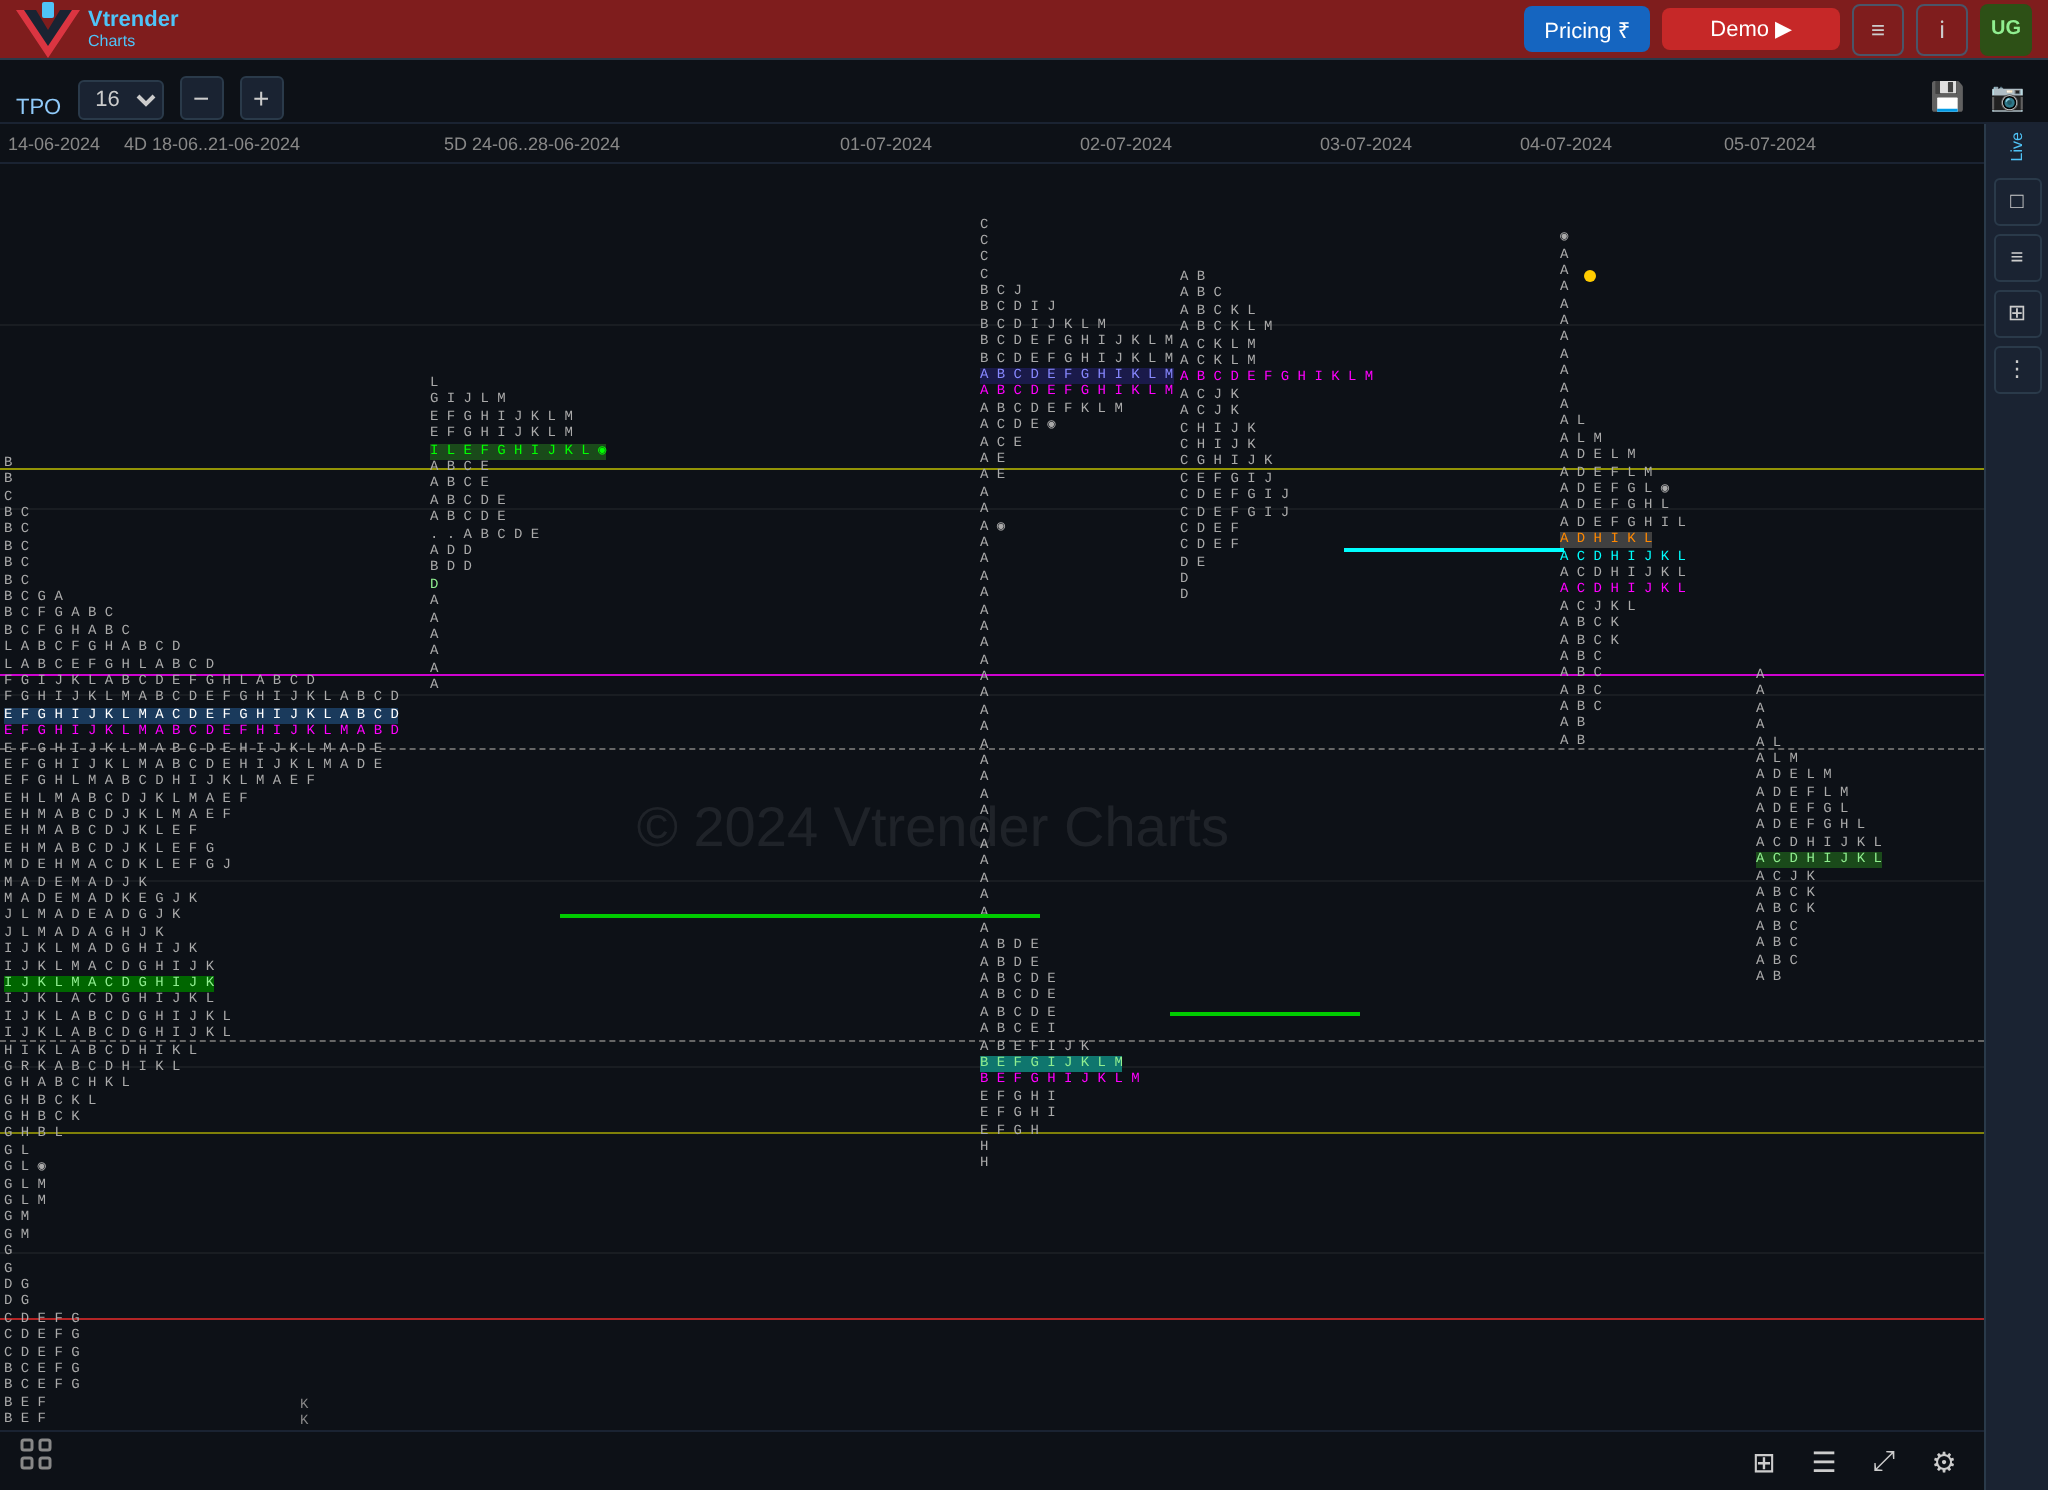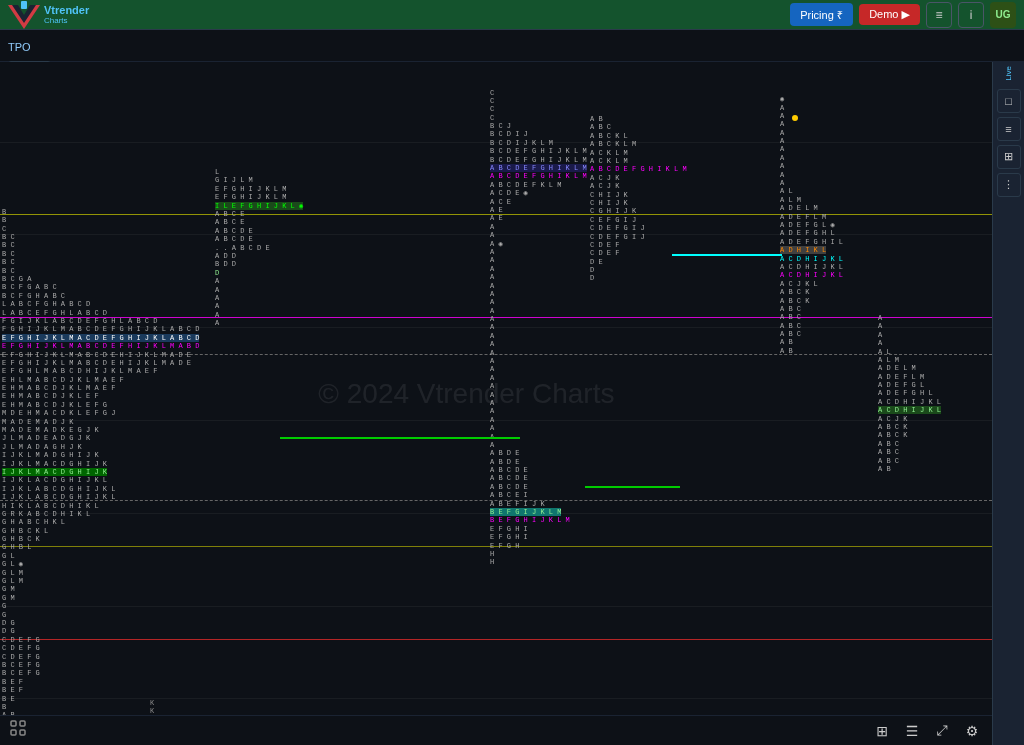--- a/index.html
+++ b/index.html
@@ -1,20 +1,20 @@
 <!DOCTYPE html>
 <html><head>
   <meta charset="utf-8">
   <style>
     * { margin: 0; padding: 0; box-sizing: border-box; }
     body { background: #0d1117; color: #ccc; font-family: 'Courier New', monospace; font-size: 10px; overflow: hidden; width: 1024px; height: 745px; }
 
     
     #header {
-      background: #14532d;
+      background: #7f1d1d;
       height: 30px;
       display: flex;
       align-items: center;
       justify-content: space-between;
       padding: 0 8px;
       border-bottom: 1px solid #2a3a4a;
     }
     #logo-area {
       display: flex;
       align-items: center;
@@ -51,21 +51,21 @@
       padding: 4px 10px;
       border-radius: 4px;
       font-size: 11px;
       cursor: pointer;
       font-family: Arial, sans-serif;
     }
     .btn-demo {
       background: #c62828;
       color: white;
       border: none;
-      padding: 4px 10px;
+      padding: 4px 24px;
       border-radius: 4px;
       font-size: 11px;
       cursor: pointer;
       font-family: Arial, sans-serif;
       display: flex;
       align-items: center;
       gap: 3px;
     }
     .btn-icon {
       background: none;
@@ -91,25 +91,24 @@
       font-size: 10px;
       font-weight: bold;
       font-family: Arial, sans-serif;
     }
 
     
     #toolbar {
       background: #0d1117;
       height: 32px;
       display: flex;
-      align-items: flex-start;
-      padding: 11px 8px;
+      align-items: flex-end;
+      padding: 1px 8px;
       gap: 8px;
       border-bottom: 1px solid #1a2332;
-      flex-direction: column;
     }
     .tpo-label {
       color: #90caf9;
       font-size: 11px;
       font-family: Arial, sans-serif;
     }
     .period-select {
       background: #1a2332;
       color: #ccc;
       border: 1px solid #2a3a4a;
@@ -355,20 +354,30 @@
   <div class="toolbar-right">
     <button class="toolbar-icon-btn">💾</button>
     <button class="toolbar-icon-btn">📷</button>
   </div>
 </div>
 
 <div id="main">
 
   <div id="chart-container">
 
+    <div id="date-bar">
+      <span class="date-label" style="left:4px">14-06-2024</span>
+      <span class="date-label" style="left:62px">4D 18-06..21-06-2024</span>
+      <span class="date-label" style="left:222px">5D 24-06..28-06-2024</span>
+      <span class="date-label" style="left:420px">01-07-2024</span>
+      <span class="date-label" style="left:540px">02-07-2024</span>
+      <span class="date-label" style="left:660px">03-07-2024</span>
+      <span class="date-label" style="left:760px">04-07-2024</span>
+      <span class="date-label" style="left:862px">05-07-2024</span>
+    </div>
 
     <div id="chart-canvas">
 
       <div class="watermark">© 2024 Vtrender Charts</div>
 
       <div class="grid-line" style="top:12%"></div>
       <div class="grid-line" style="top:26%"></div>
       <div class="grid-line" style="top:40%"></div>
       <div class="grid-line" style="top:54%"></div>
       <div class="grid-line" style="top:68%"></div>

